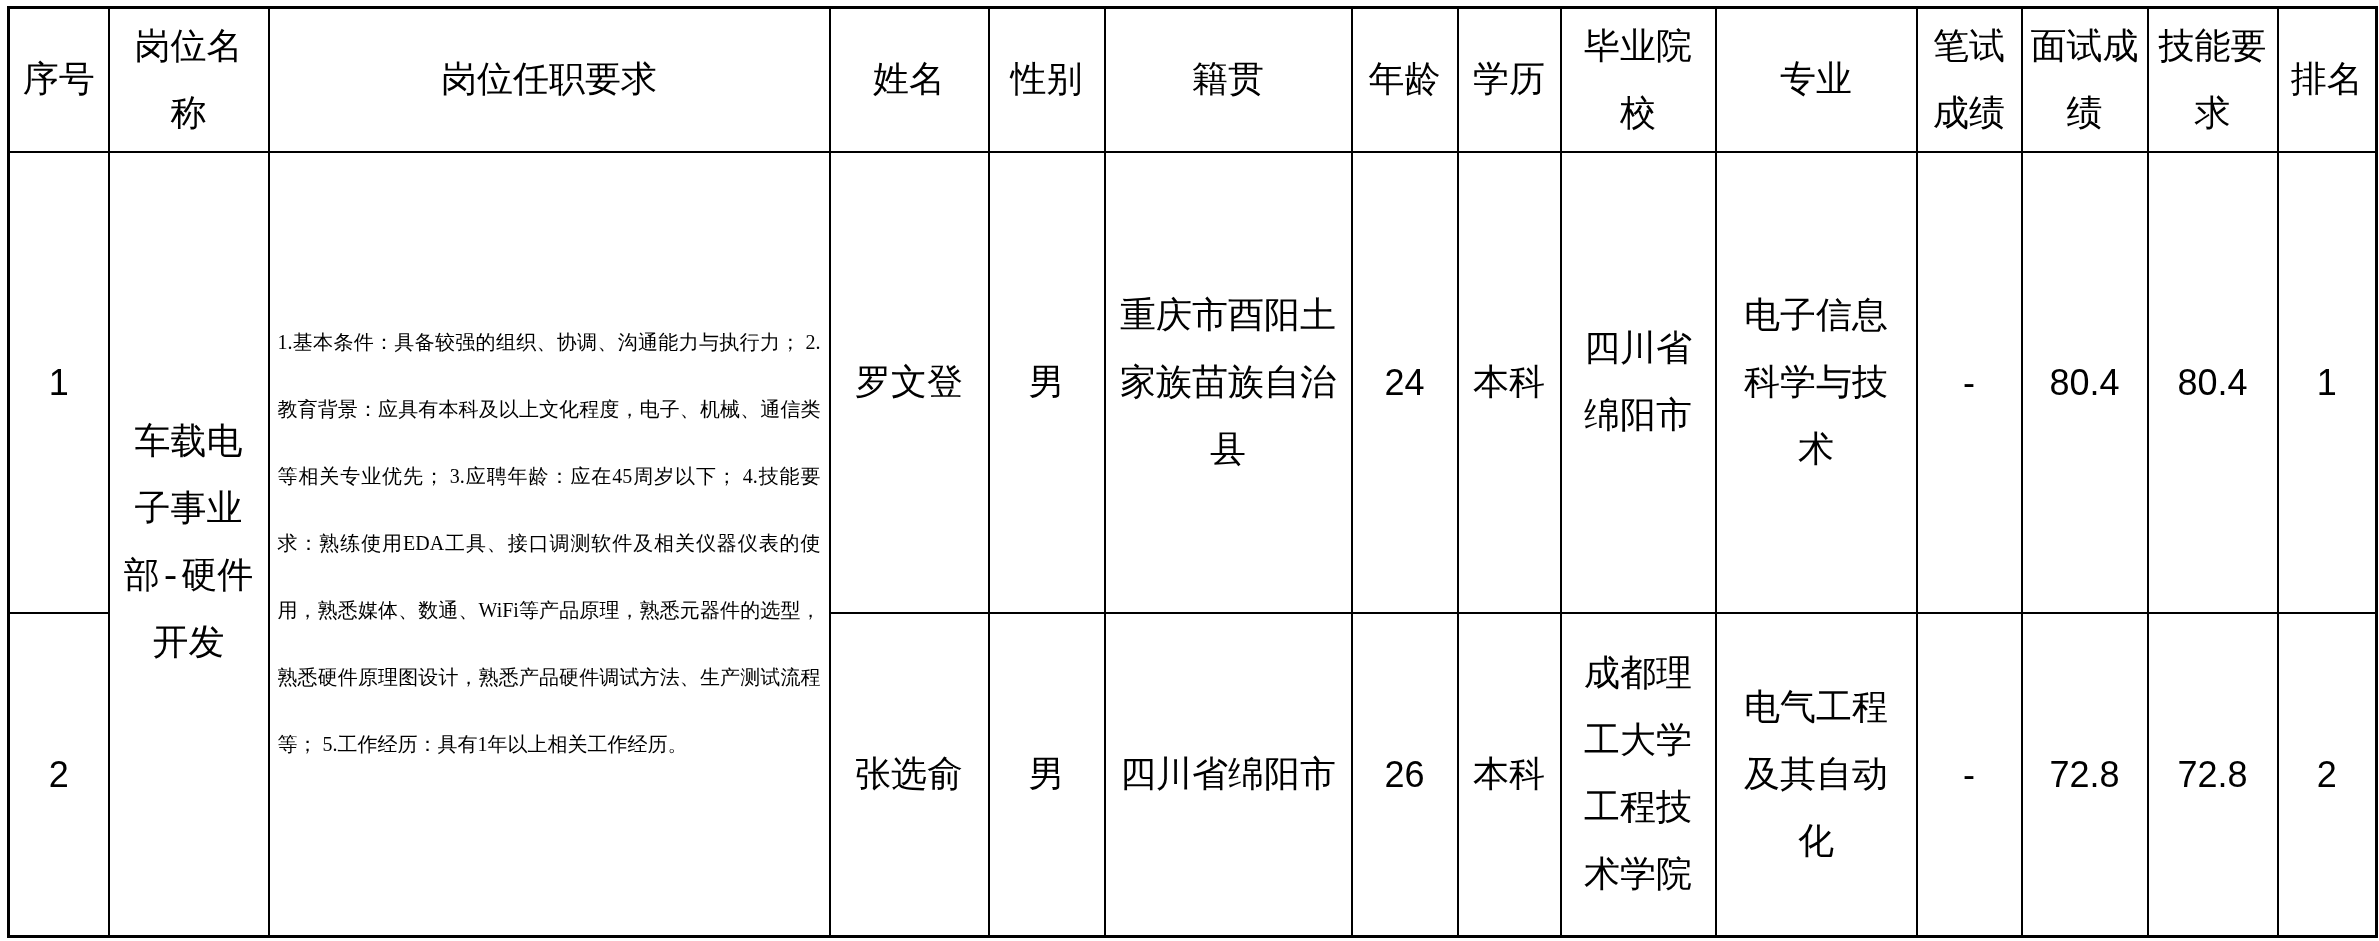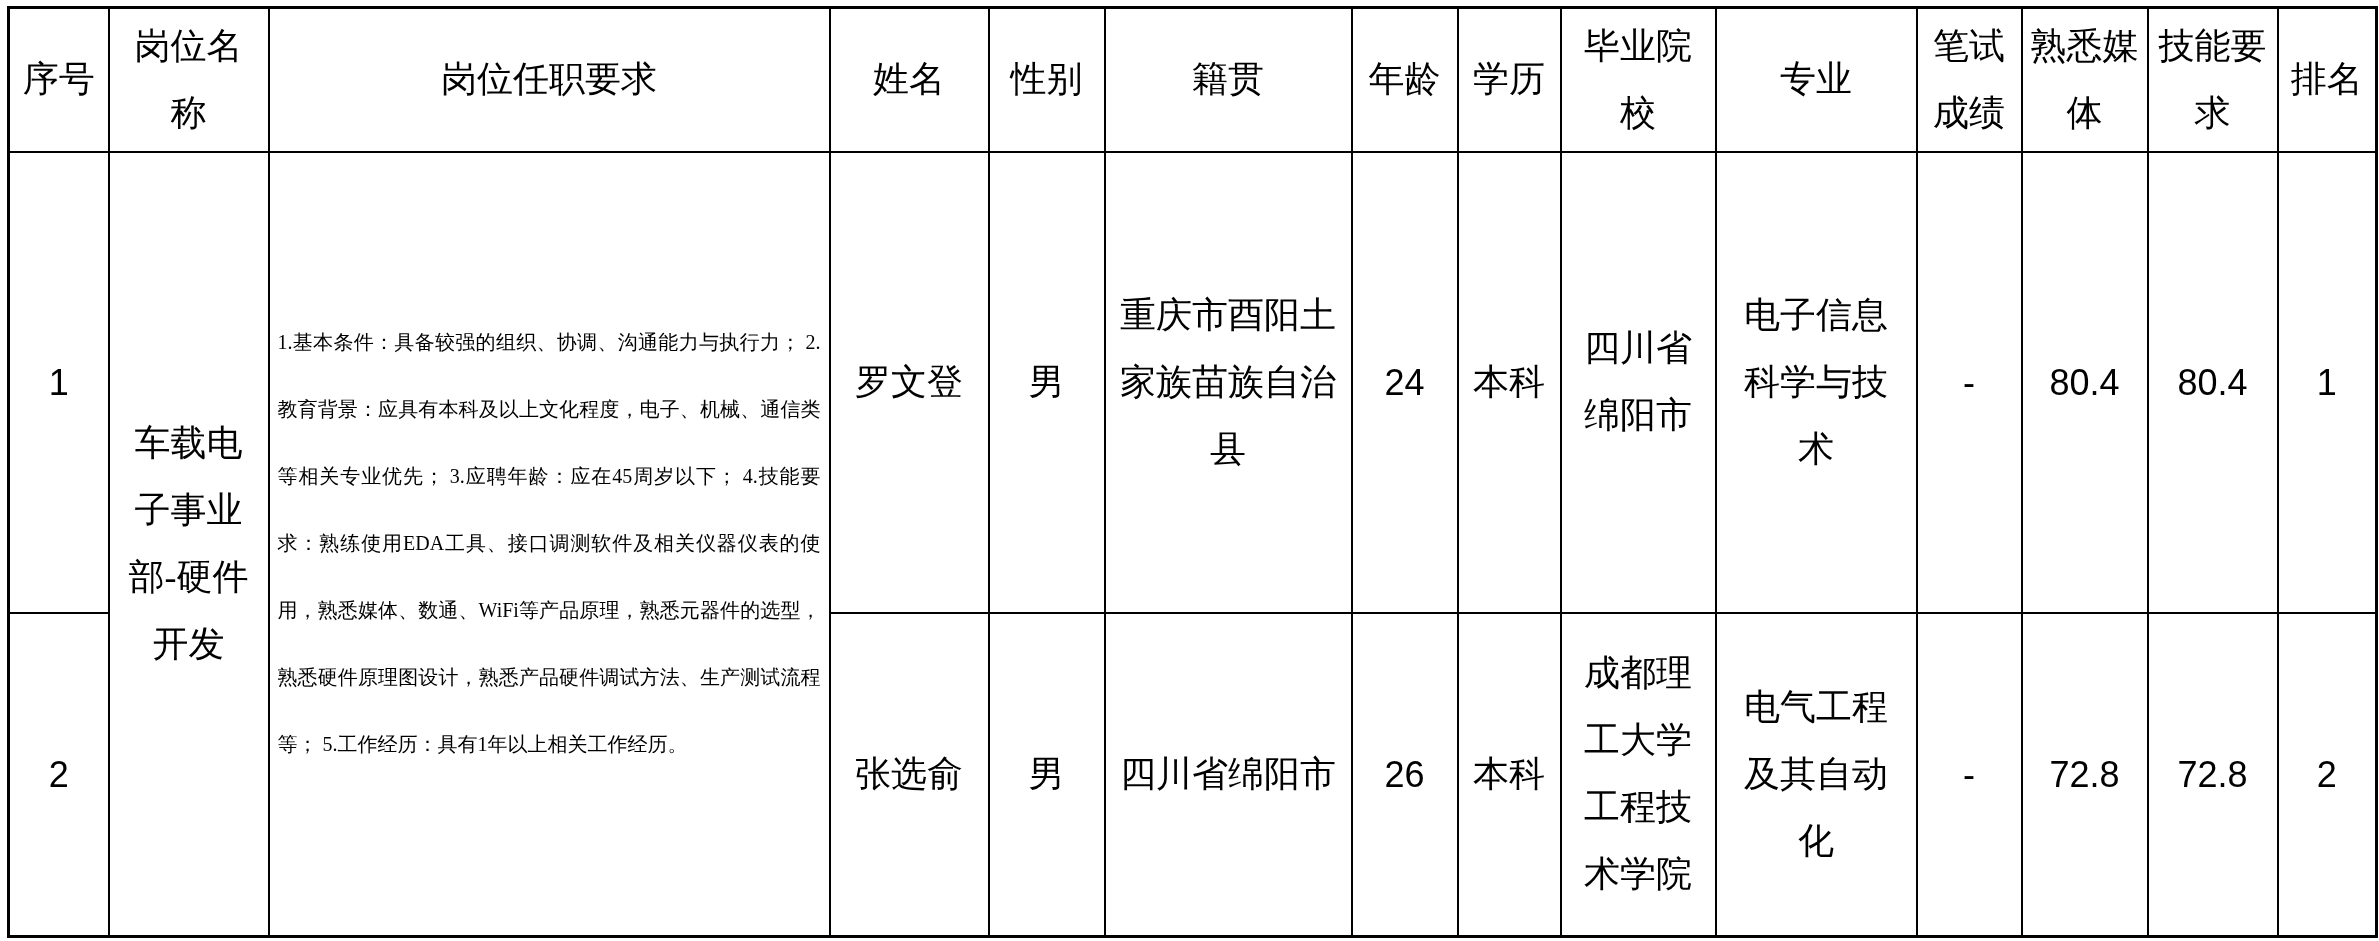--- a/index.html
+++ b/index.html
@@ -41,21 +41,21 @@
   tr.data-row-2 { height: 324px; }
 
   td.cell-requirements {
     text-align: justify;
     padding: 0 8px;
     font-size: 20px;
     line-height: 67px;
     margin-left: 28px;
   }
   td.cell-major { padding: 0 24px; }
-  td.cell-position { padding: 0 8px; }
+  td.cell-position { padding: 0 8px; font-family: Liberation Mono, monospace; }
 
   .num {
     font-family: "Liberation Sans", sans-serif;
   }
 </style>
 </head>
 <body>
 
 <div class="canvas">
   <table class="score-table">
@@ -81,21 +81,21 @@
         <th>岗位名称</th>
         <th>岗位任职要求</th>
         <th>姓名</th>
         <th>性别</th>
         <th>籍贯</th>
         <th>年龄</th>
         <th>学历</th>
         <th>毕业院校</th>
         <th>专业</th>
         <th>笔试成绩</th>
-        <th>熟悉媒体</th>
+        <th>面试成绩</th>
         <th>技能要求</th>
         <th>排名</th>
       </tr>
     </thead>
     <tbody>
       <tr class="data-row-1">
         <td class="num cell-index">1</td>
         <td class="cell-position" rowspan="2">车载电子事业部-硬件开发</td>
         <td class="cell-requirements" rowspan="2">1.基本条件：具备较强的组织、协调、沟通能力与执行力； 2.教育背景：应具有本科及以上文化程度，电子、机械、通信类等相关专业优先； 3.应聘年龄：应在45周岁以下； 4.技能要求：熟练使用EDA工具、接口调测软件及相关仪器仪表的使用，熟悉媒体、数通、WiFi等产品原理，熟悉元器件的选型，熟悉硬件原理图设计，熟悉产品硬件调试方法、生产测试流程等； 5.工作经历：具有1年以上相关工作经历。</td>
         <td class="cell-name">罗文登</td>

